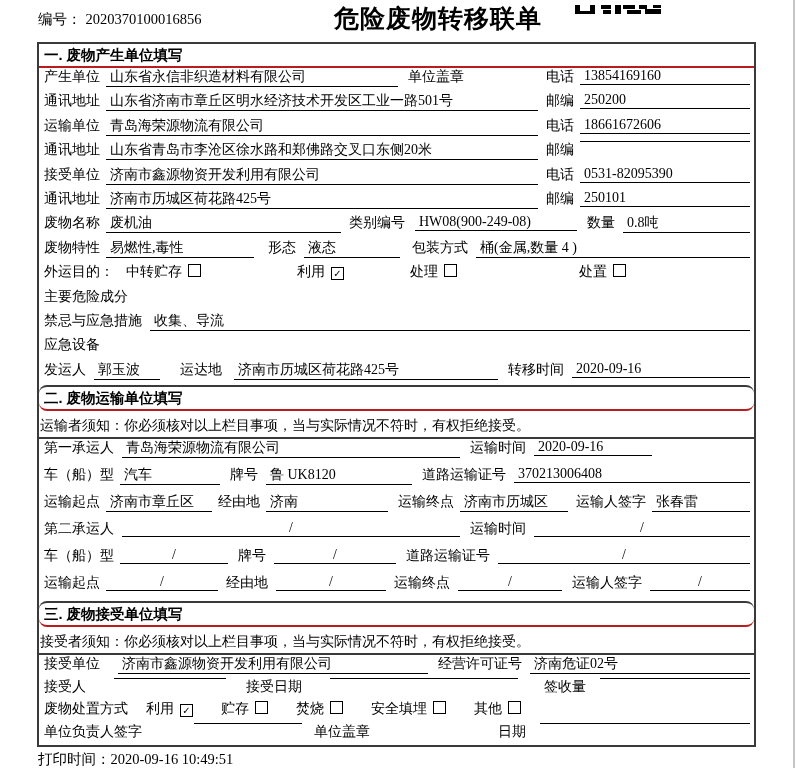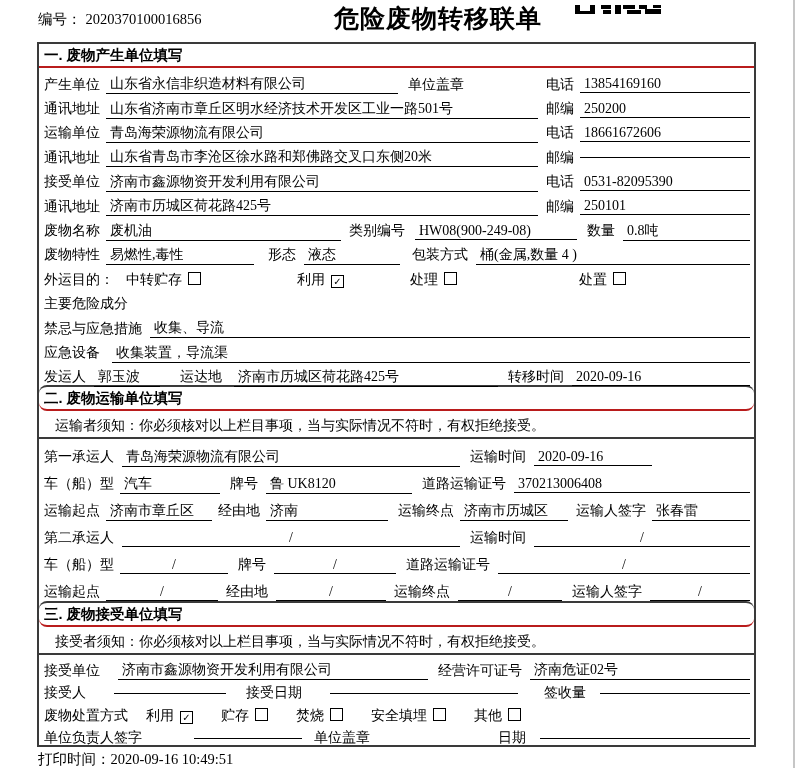--- a/index.html
+++ b/index.html
@@ -8,22 +8,22 @@
   .page-edge{position:absolute;right:1px;top:0;width:2px;height:768px;background:#c6c6c6;}
   .serial{position:absolute;left:38px;top:10px;font-size:14.5px;white-space:nowrap;}
   .serial .num{margin-left:4px;}
   .title{position:absolute;left:334px;top:2px;font-family:Liberation Serif, serif;
     font-weight:bold;font-size:25px;letter-spacing:1px;white-space:nowrap;}
   .qr{position:absolute;left:575px;top:0;}
   .sheet{position:absolute;left:37px;top:42px;width:719px;border:2px solid #3a3a3a;background:#fff;box-sizing:border-box;}
   .sec-title{height:22px;line-height:22px;font-family:"Liberation Sans",sans-serif;font-weight:bold;
     font-size:14.5px;padding-left:5px;border-bottom:2px solid #b91c1c;}
   .sec-title.mid{border-top:2px solid #3a3a3a;border-radius:8px;}
-  .notice{height:26px;line-height:29px;border-bottom:2px solid #3a3a3a;padding-left:16px;font-size:14px;white-space:nowrap;}
-  .row{display:flex;align-items:center;box-sizing:border-box;padding:12px 4px 3px 5px;font-size:14px;}
+  .notice{height:26px;line-height:29px;border-bottom:2px solid #3a3a3a;padding-left:1px;font-size:14px;white-space:nowrap;}
+  .row{display:flex;align-items:flex-start;box-sizing:border-box;padding:0 4px 3px 5px;font-size:14px;}
   .s1row{height:24.4px;}
   .s2row{height:27px;}
   .s3row{height:22.5px;}
   .lbl{white-space:nowrap;}
   .uline{border-bottom:1px solid #000;padding:0 4px;white-space:nowrap;box-sizing:border-box;}
   .grow{flex:1 1 auto;min-width:0;}
   .sp{flex:1 1 auto;}
   .ctr{text-align:center;}
   .cb{display:inline-block;width:11px;height:11px;border:1px solid #000;line-height:11px;
     font-size:10px;text-align:center;margin-left:6px;vertical-align:baseline;position:relative;top:1px;font-family:"DejaVu Sans",sans-serif;}
@@ -145,21 +145,20 @@
       <span class="lbl">主要危险成分</span>
     </div>
 
     <div class="row s1row">
       <span class="lbl">禁忌与应急措施</span>
       <span class="uline grow ml8">收集、导流</span>
     </div>
 
     <div class="row s1row">
       <span class="lbl">应急设备</span>
-      <span class="uline grow ml12">收集装置，导流渠</span>
     </div>
 
     <div class="row s1row">
       <span class="lbl">发运人</span>
       <span class="uline ml8" style="width:66px">郭玉波</span>
       <span class="lbl ml20">运达地</span>
       <span class="uline ml12" style="width:264px">济南市历城区荷花路425号</span>
       <span class="lbl ml10">转移时间</span>
       <span class="uline grow ml8">2020-09-16</span>
     </div>

